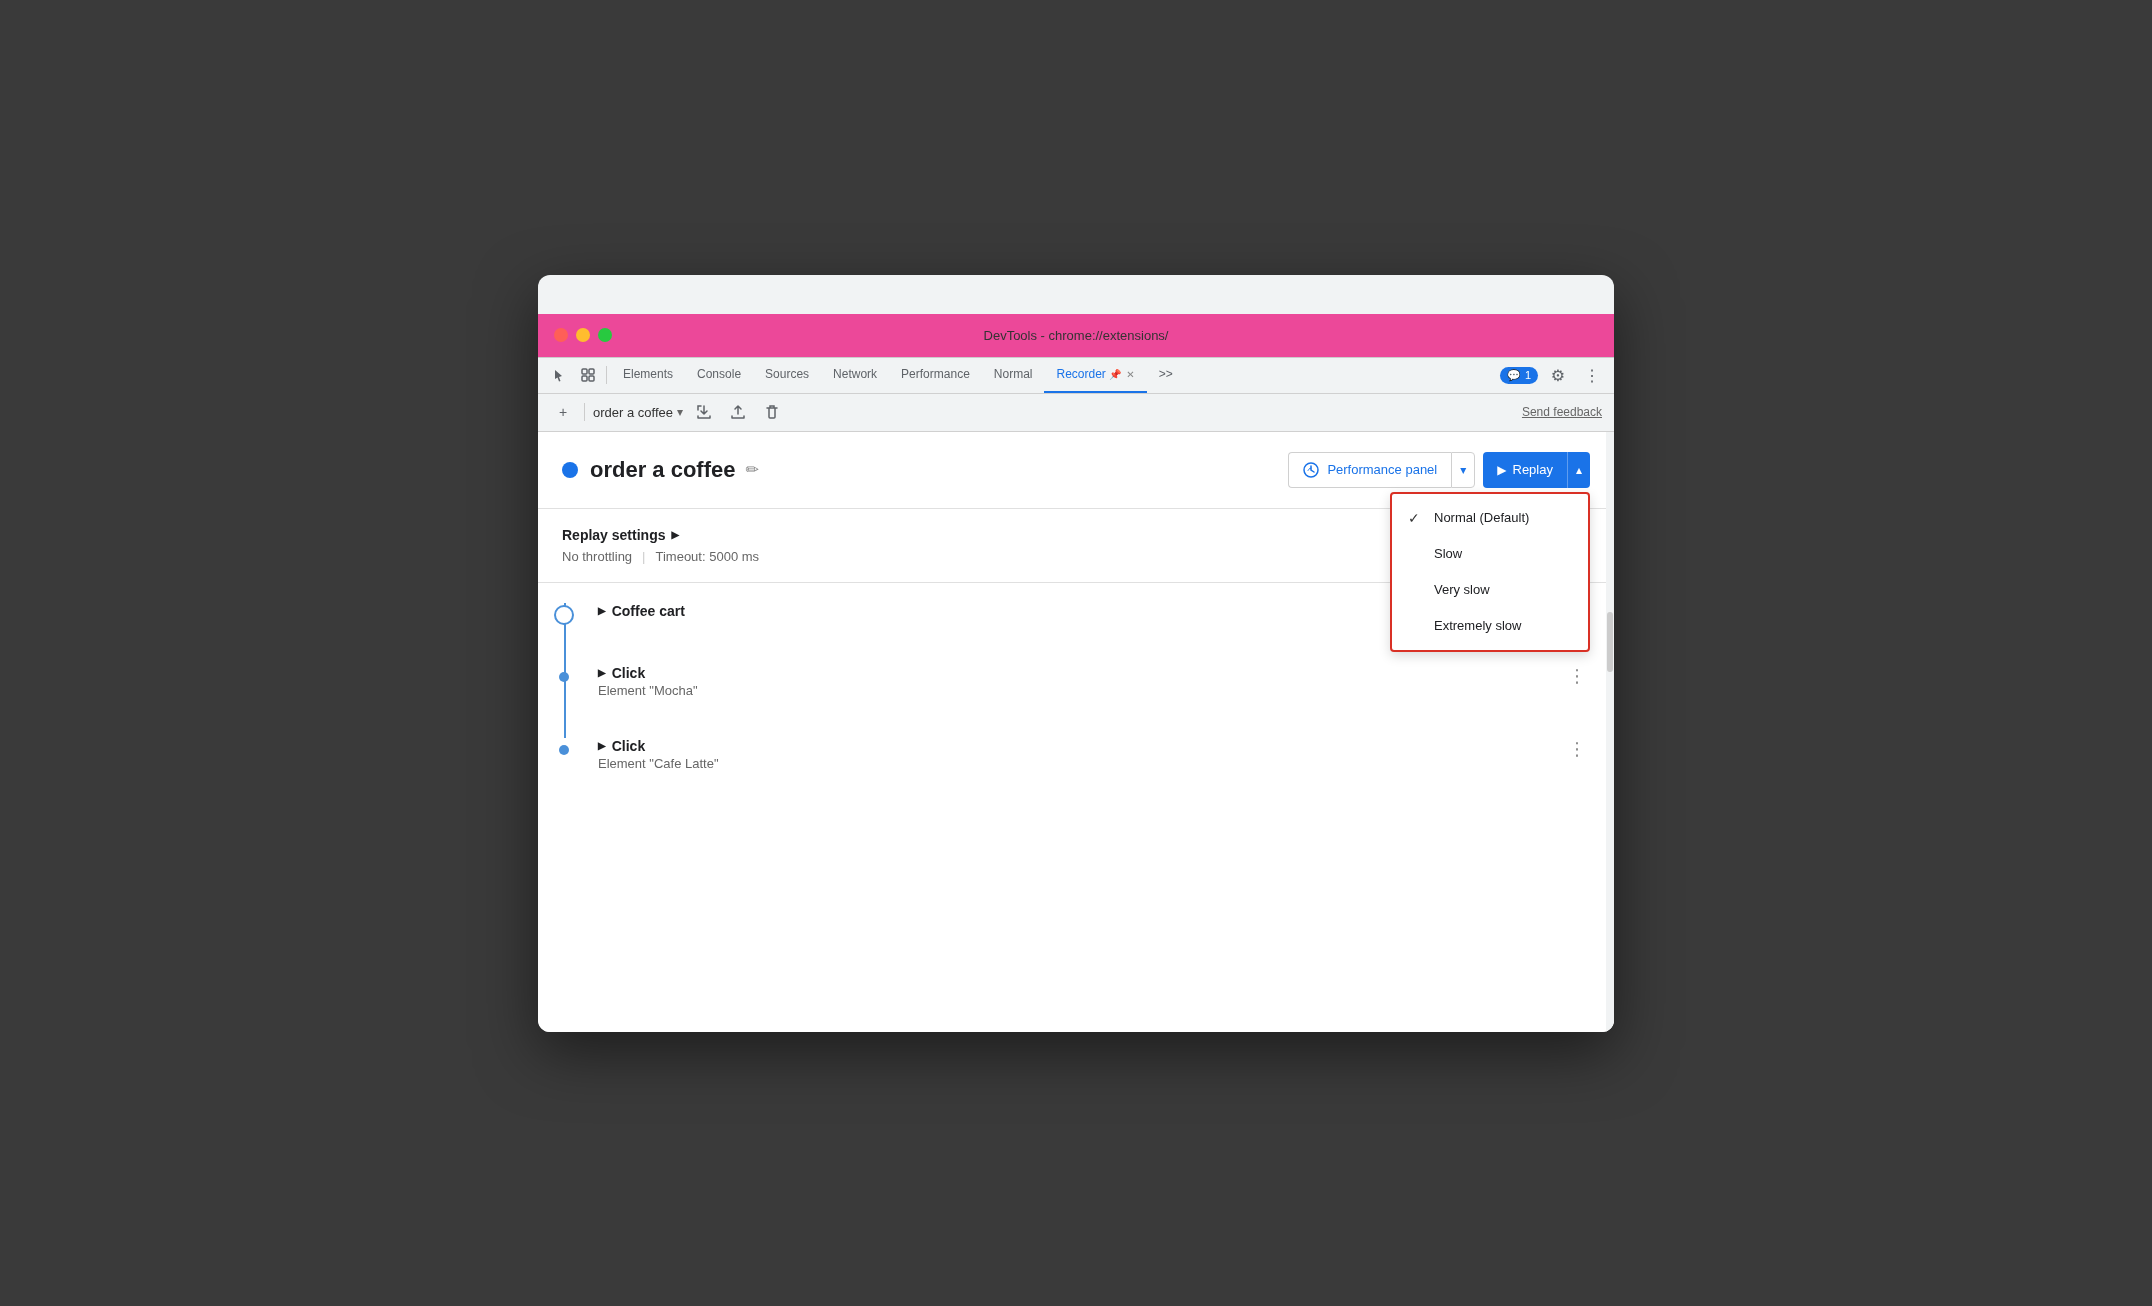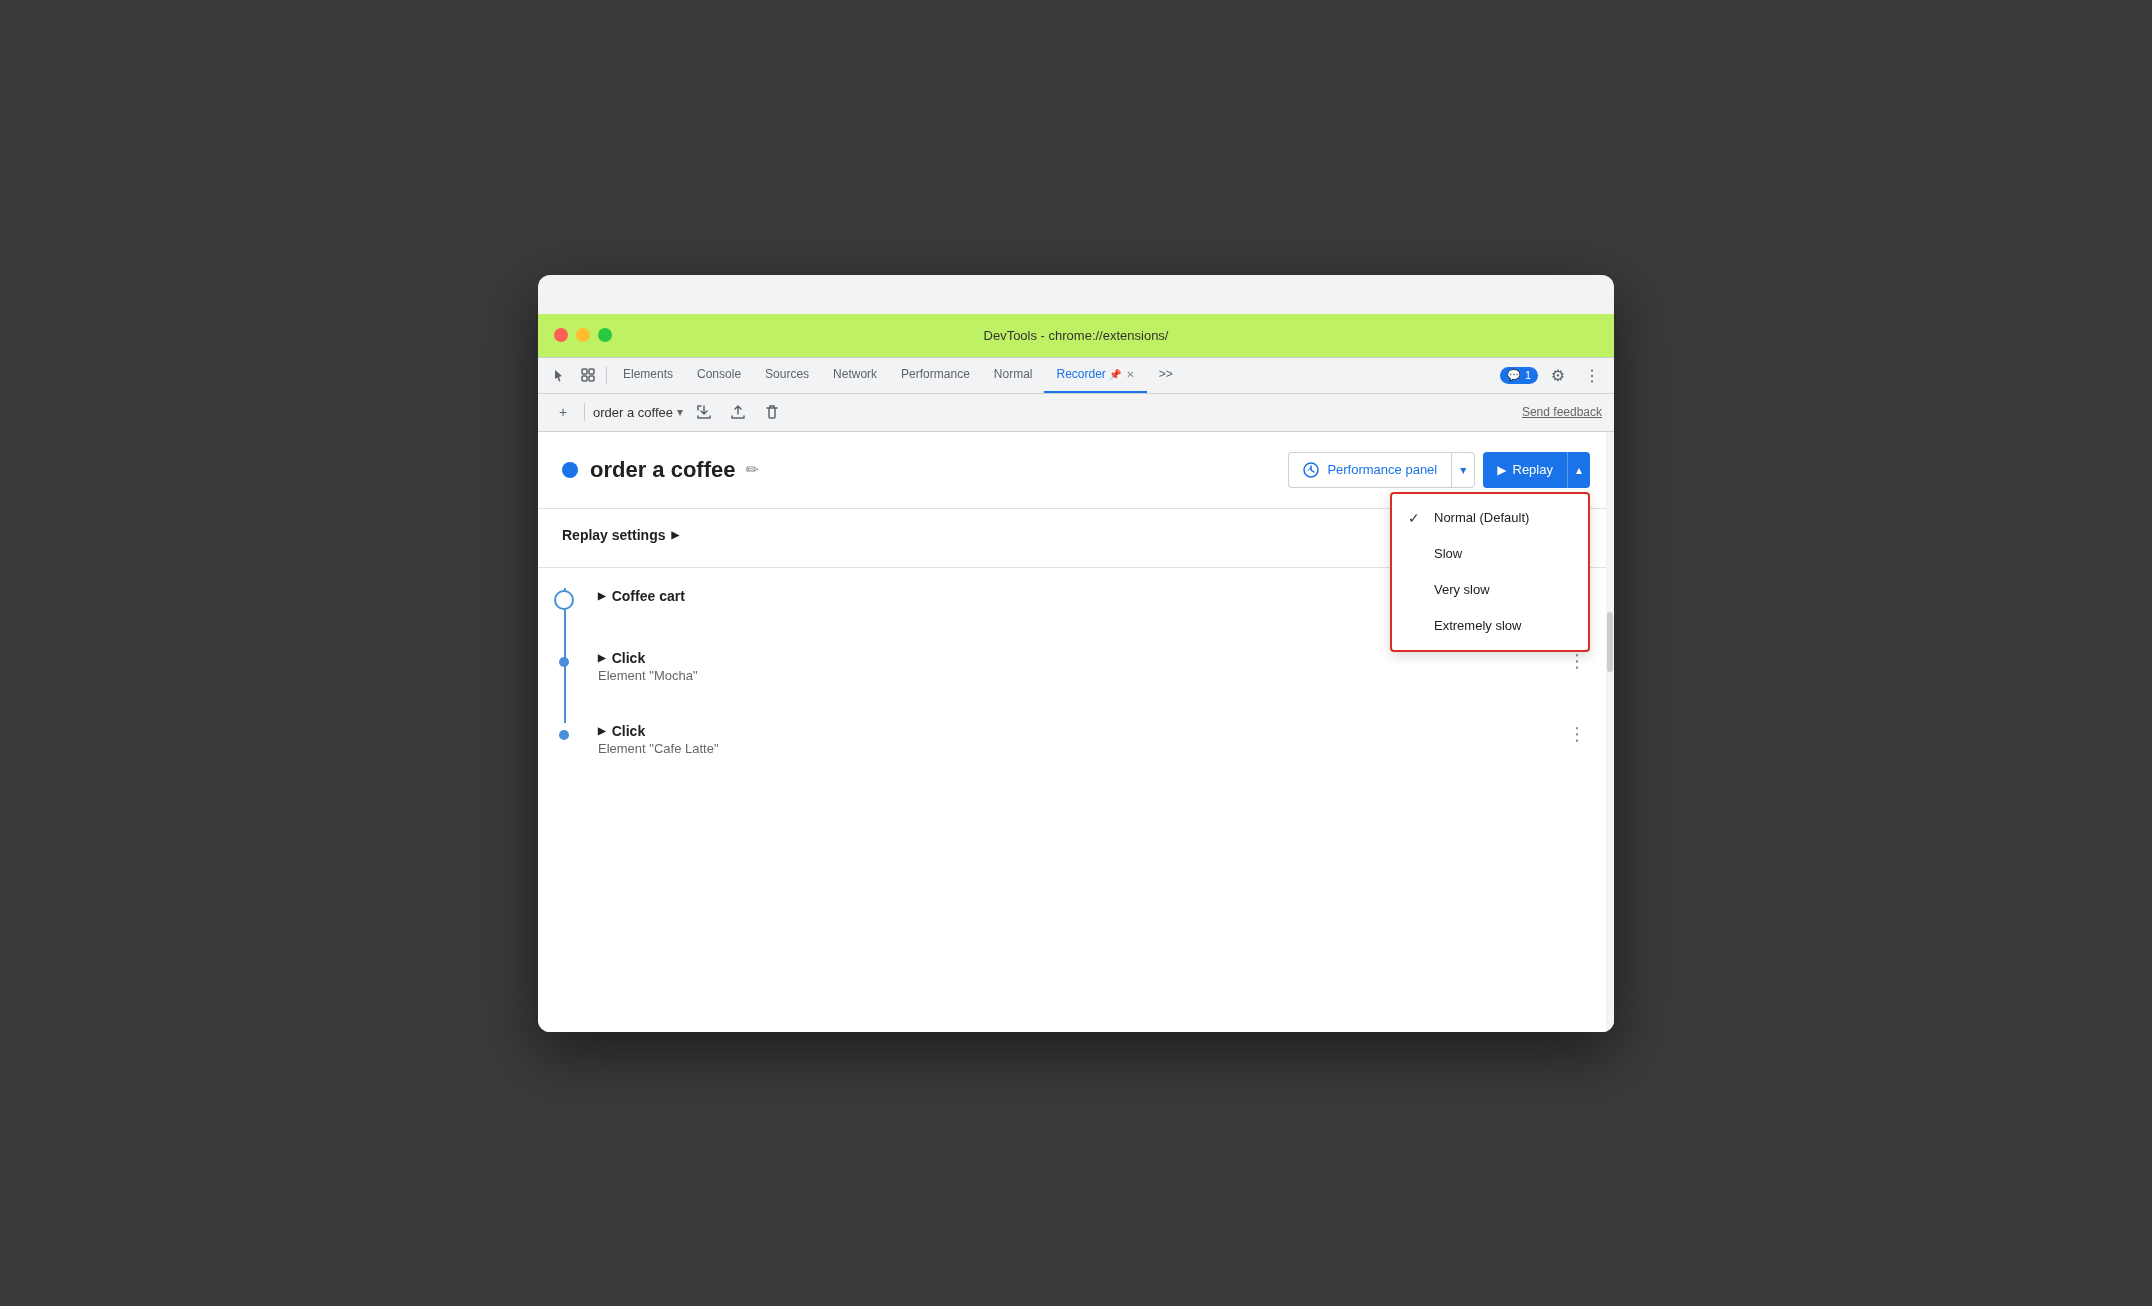--- a/index.html
+++ b/index.html
@@ -16,21 +16,21 @@
     .window {
       width: 1076px;
       background: #f1f3f4;
       border-radius: 12px;
       box-shadow: 0 20px 60px rgba(0,0,0,0.5);
       overflow: hidden;
     }
 
     
     .title-bar {
-      background: #bef264;
+      background: #ec4899;
       height: 44px;
       display: flex;
       align-items: center;
       justify-content: center;
       position: relative;
       border-bottom: 1px solid #ccc;
       margin-top: 39px;
     }
 
     .traffic-lights {
@@ -593,20 +593,25 @@
           </div>
         </div>
       </div>
     </div>
 
     <div class="settings-section">
       <div class="settings-title">
         <span>Replay settings</span>
         <span style="font-size:10px;">▶</span>
       </div>
+      <div class="settings-info">
+        <span>No throttling</span>
+        <span class="settings-divider">|</span>
+        <span>Timeout: 5000 ms</span>
+      </div>
     </div>
 
     <div class="steps-container">
 
       <div class="step-item">
         <div class="step-line"></div>
         <div class="step-dot-large"></div>
         <div class="step-content">
           <div class="step-main-title">
             <span style="font-size:10px;">▶</span>

